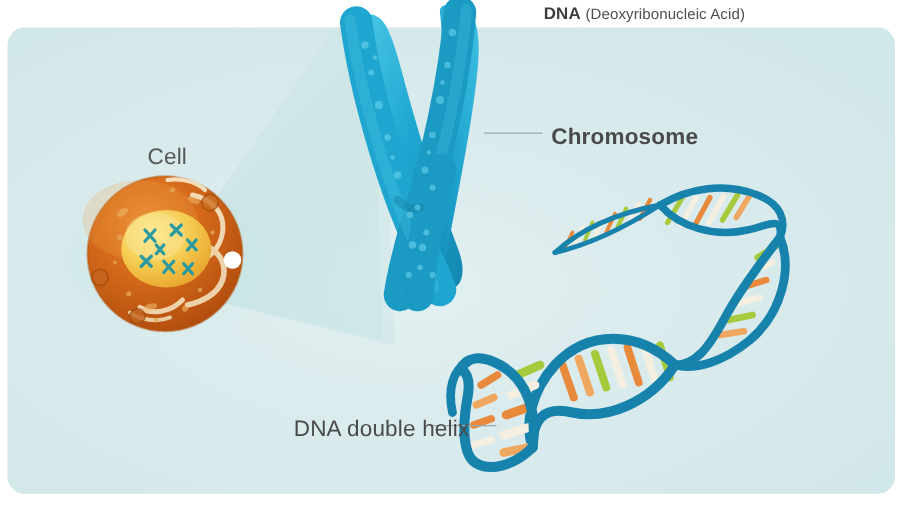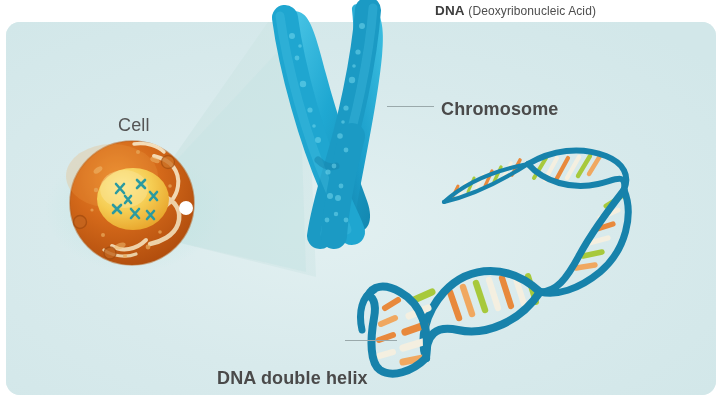--- a/index.html
+++ b/index.html
@@ -20,21 +20,21 @@
       background:radial-gradient(ellipse 70% 70% at 45% 55%, #e2f0f1 0%, #d8eaec 55%, #d2e7e9 100%);}
 
   
   .cone{position:absolute;left:0;top:0;}
 
   
   .lbl{position:absolute;font-size:18px;color:#4f4f4f;white-space:nowrap;
        font-weight:600;letter-spacing:.15px;}
   .lbl-cell{left:118px;top:115px;font-weight:400;color:#555;}
   .lbl-chromosome{left:441px;top:99px;font-weight:600;color:#4a4a4a;}
-  .lbl-helix{left:217px;top:333px;font-weight:700;color:#4a4a4a;margin-top:35px;}
+  .lbl-helix{left:235px;top:333px;font-weight:400;color:#4a4a4a;}
   .leader{position:absolute;height:1px;background:#9aa9ab;}
   .leader-chromosome{left:387px;top:106px;width:47px;}
   .leader-helix{left:345px;top:340px;width:52px;}
 
   
   .layer{position:absolute;left:0;top:0;width:720px;height:412px;}
 </style>
 </head>
 <body>
 

